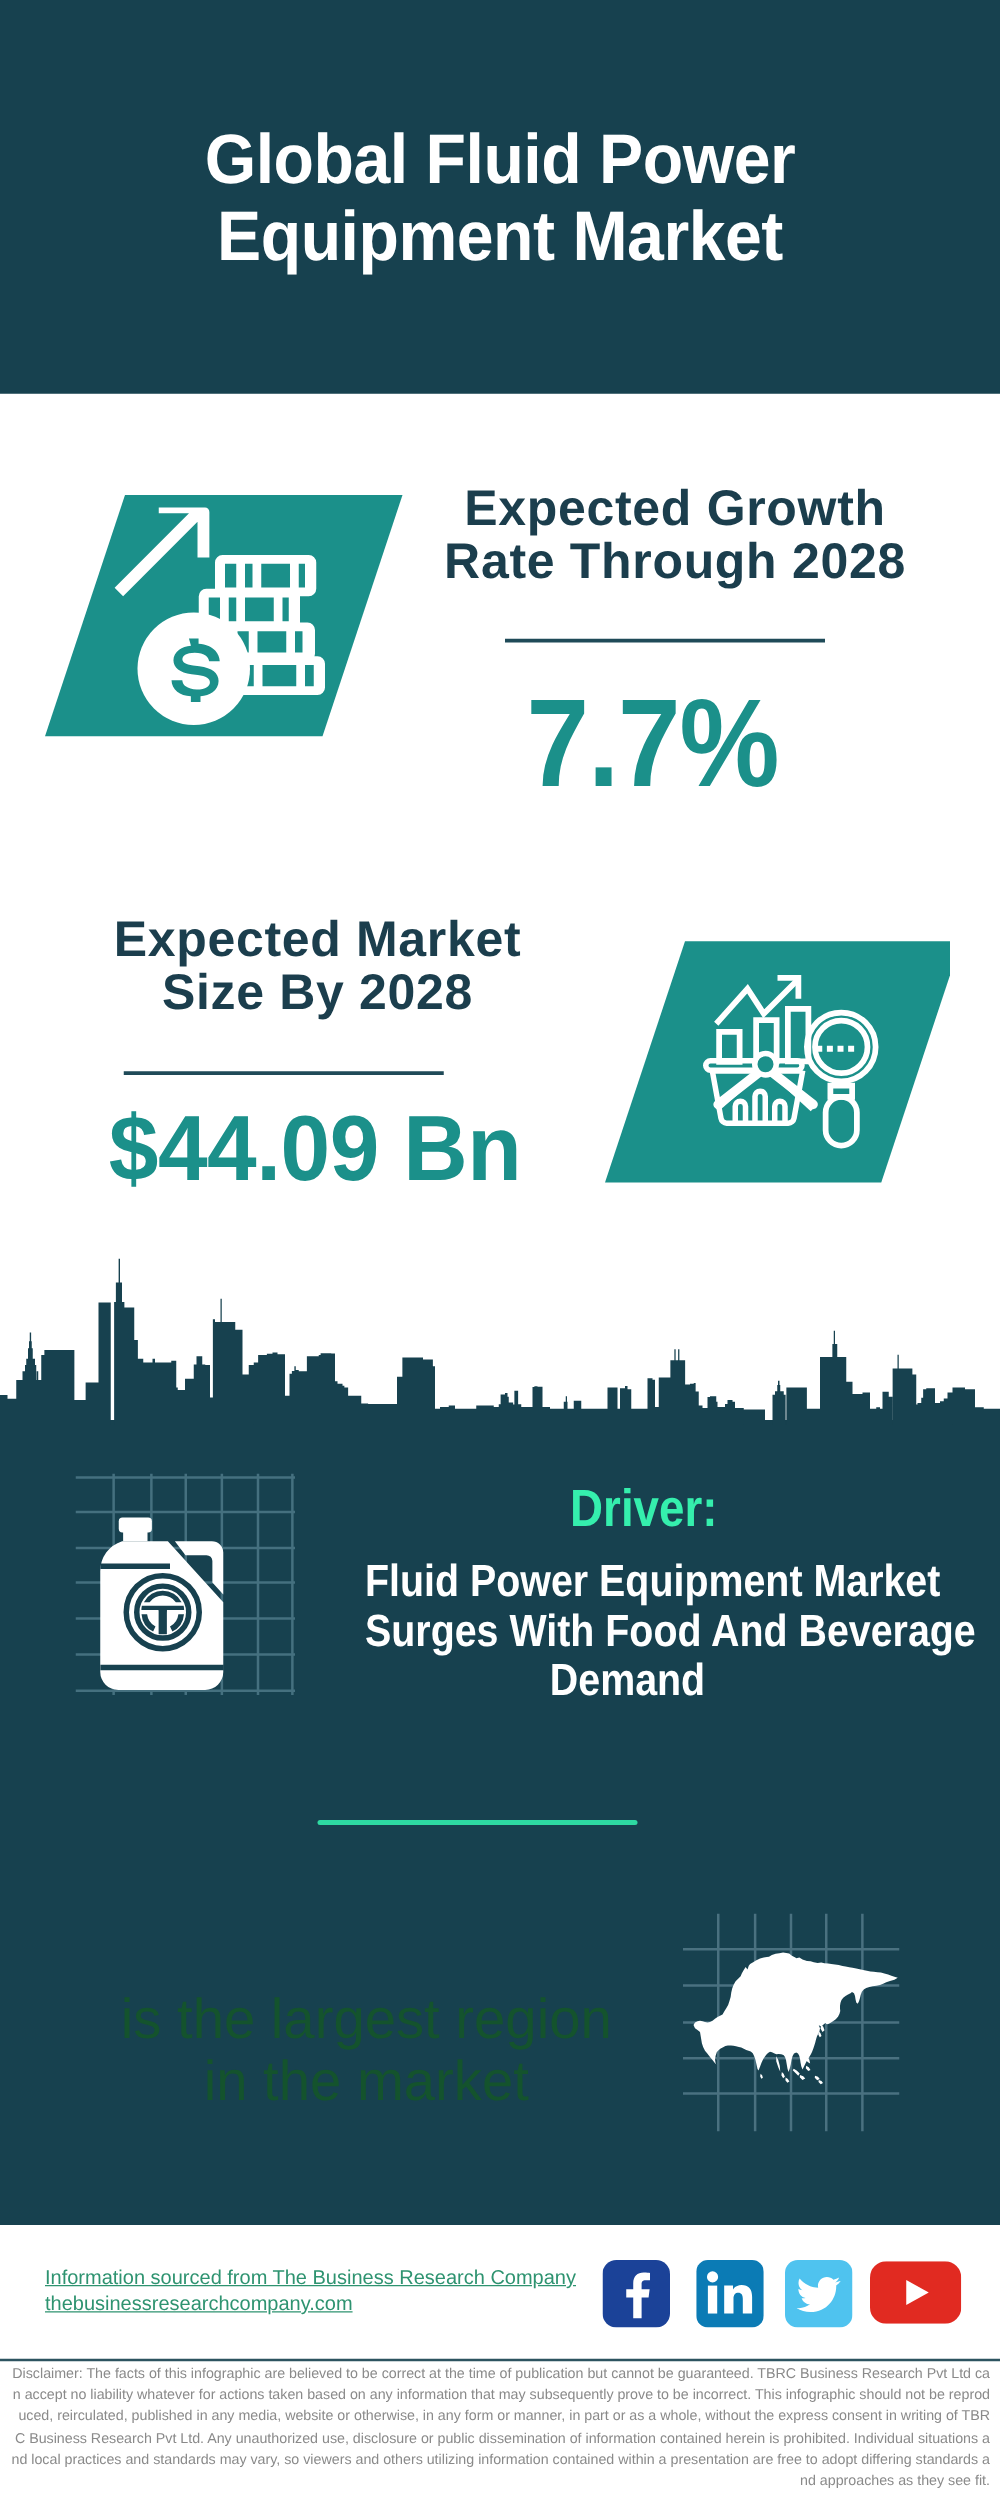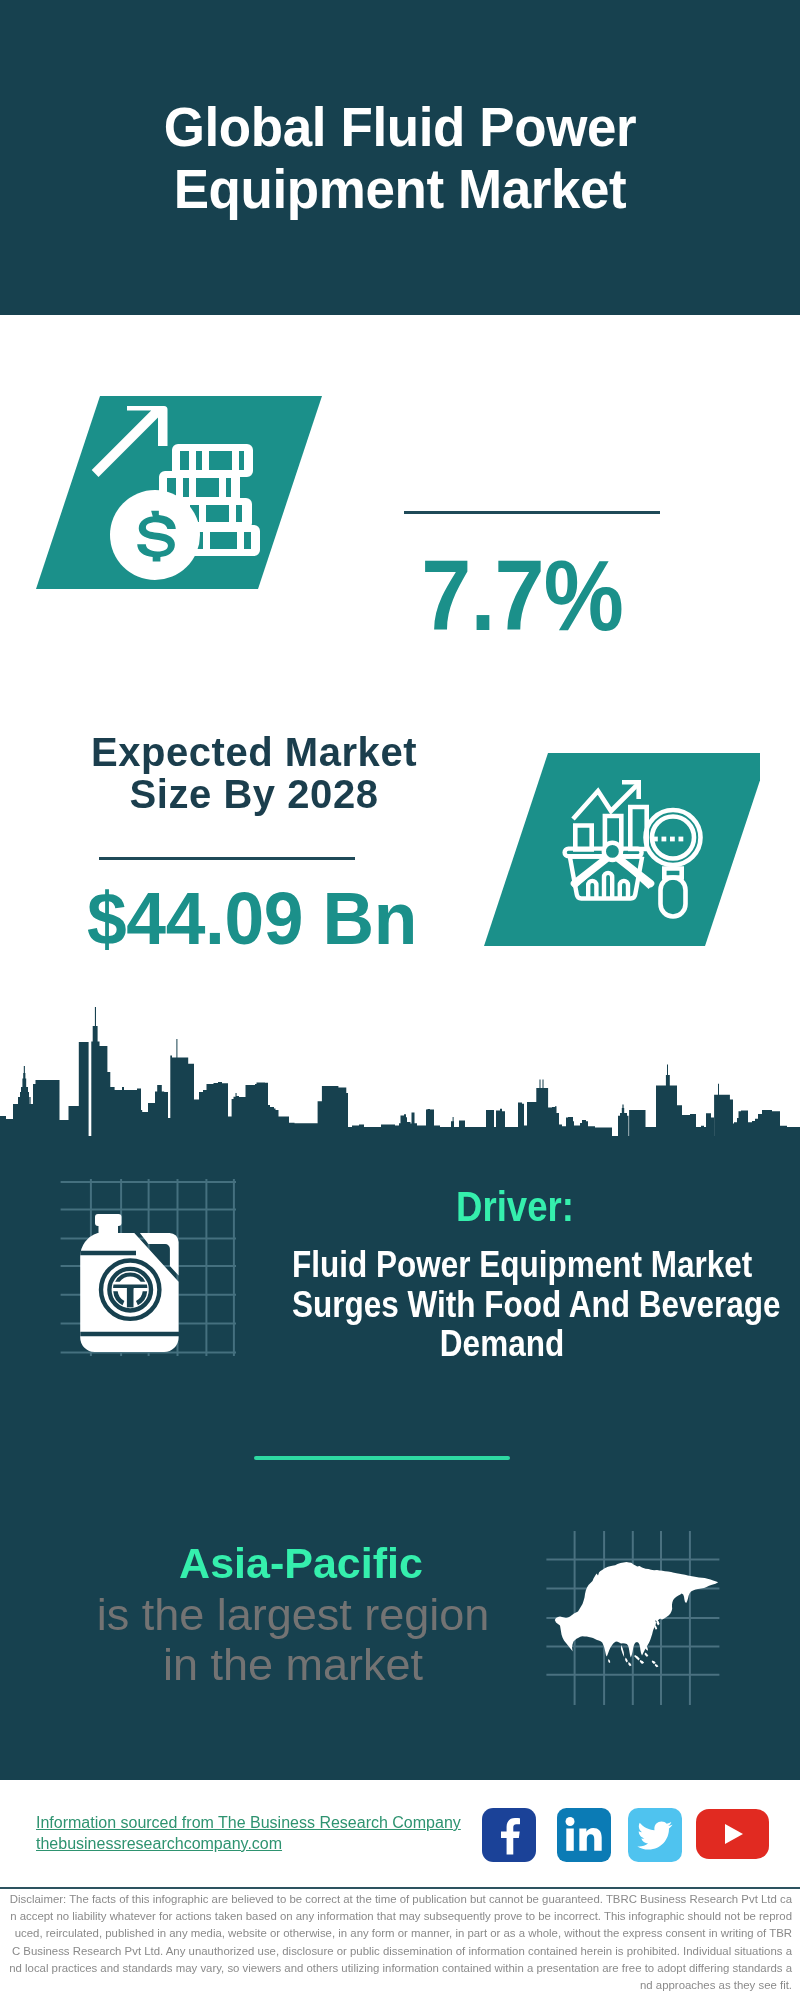--- a/index.html
+++ b/index.html
@@ -22,21 +22,21 @@
 
   
   .driver-head{position:absolute;color:#35efad;font-weight:bold;font-size:42px;line-height:42px;text-align:center;
     white-space:nowrap;transform:scaleX(0.87);transform-origin:50% 0;}
   .driver-text{position:absolute;color:#ffffff;font-weight:bold;font-size:36px;line-height:39.5px;text-align:center;
     white-space:nowrap;transform:scaleX(0.875);transform-origin:50% 0;}
   .divider-green{position:absolute;height:4px;background:#2ed9a2;border-radius:2px;}
 
   
   .region-name{position:absolute;color:#35efad;font-weight:bold;font-size:43px;line-height:43px;text-align:center;white-space:nowrap;}
-  .region-text{position:absolute;color:#737373;font-size:45px;line-height:50px;text-align:center;white-space:nowrap;}
+  .region-text{position:absolute;color:#14532d;font-size:45px;line-height:50px;text-align:center;white-space:nowrap;}
 
   
   .footer{position:absolute;left:0;top:0px;width:800px;height:2000px;background:transparent;}
   .src-line{position:absolute;color:#2e9370;font-size:16px;line-height:21px;white-space:nowrap;text-decoration:underline;}
   .social{position:absolute;top:1808px;left:0;width:800px;height:60px;}
   .sicon{position:absolute;top:0;width:54px;height:54px;display:block;}
   .sicon-yt{position:absolute;top:1px;left:696px;width:73px;height:50px;display:block;}
   .foot-rule{position:absolute;left:0;top:1887px;width:800px;height:2px;background:#2d5360;}
   .disclaimer{position:absolute;left:9px;top:1891px;width:783px;color:#8a8a8a;font-size:11.4px;line-height:17.2px;text-align:right;word-break:break-all;}
   
@@ -81,20 +81,21 @@
             c13.4,1.8 23.6,5.4 30,10.6 c6.6,5.4 10,12.4 10,20.2 c0,9.4 -4.4,17.4 -12.4,23.2
             c-6.6,4.8 -15.4,7.6 -25.2,8.4 v11.8 h-20 v-11.8 c-11.6,-0.8 -21.4,-4 -28.4,-9.6
             c-7.6,-6.2 -11.6,-14.6 -11.8,-23.8 h22.4 c0.4,5.2 2.8,9.6 7,12.8 c5.4,4.2 13.6,6.4 23,6.4
             c9,0 16.4,-1.8 21,-4.8 c4.2,-2.8 6.4,-6.4 6.4,-10.4 c0,-3.6 -2,-6.8 -5.8,-9.2
             c-4.4,-2.8 -11,-4.6 -19.4,-5.8 l-13,-1.6 c-12.4,-1.6 -21.8,-5 -28,-9.8
             c-6.4,-5 -9.6,-11.6 -9.6,-19 c0,-8.8 4.2,-16.4 11.8,-22 c6.4,-4.6 14.8,-7.4 24.6,-8.2 z"></path>
         </g>
       </g>
     </svg>
   </div>
+  <div class="stat-label" style="left:340px;top:386px;width:400px;">Expected Growth<br>Rate Through 2028</div>
   <div class="rule" style="left:404px;top:511px;width:256px;"></div>
   <div class="stat-value sv1" style="left:322px;top:545px;width:400px;">7.7%</div>
 
   <div class="stat-label" style="left:54px;top:731px;width:400px;">Expected Market<br>Size By 2028</div>
   <div class="rule" style="left:99px;top:857px;width:256px;"></div>
   <div class="stat-value sv2" style="left:52px;top:882px;width:400px;">$44.09 Bn</div>
   <div class="para" style="left:470px;top:745px;width:290px;height:210px;">
     <svg width="290" height="210" viewBox="470 745 290 210">
       <polygon points="548,753 769,753 705,946 484,946" fill="#1b908a"></polygon>
       <g fill="none" stroke="#ffffff" stroke-width="4.6">
@@ -186,21 +187,20 @@
           <path d="M147.2,1291.3 a17.1,17.1 0 0 1 -9.3,13.9 l-1.9,-4.1 a12.7,12.7 0 0 0 6.7,-9.8 z"></path>
           <circle cx="130.2" cy="1288.2" r="3.1"></circle>
         </g>
       </g>
     </svg>
   </div>
   <div class="driver-head" style="left:315px;top:1186px;width:400px;">Driver:</div>
   <div class="driver-text" style="left:262px;top:1245px;width:480px;">Fluid Power Equipment Market<br>Surges With Food And Beverage<br>Demand</div>
   <div class="divider-green" style="left:254px;top:1456px;width:256px;"></div>
 
-  <div class="region-name" style="left:101px;top:1542px;width:400px;">Asia-Pacific</div>
   <div class="region-text" style="left:93px;top:1590px;width:400px;">is the largest region<br>in the market</div>
   <div class="para" style="left:540px;top:1510px;width:200px;height:200px;">
     <svg width="200" height="200" viewBox="540 1510 200 200">
       <g stroke="#4a7180" stroke-width="2" fill="none">
         <line x1="574.6" y1="1531" x2="574.6" y2="1705"></line>
         <line x1="604.1" y1="1531" x2="604.1" y2="1705"></line>
         <line x1="632.8" y1="1531" x2="632.8" y2="1705"></line>
         <line x1="661" y1="1531" x2="661" y2="1705"></line>
         <line x1="689.9" y1="1531" x2="689.9" y2="1705"></line>
         <line x1="546.4" y1="1559.4" x2="719.4" y2="1559.4"></line>

